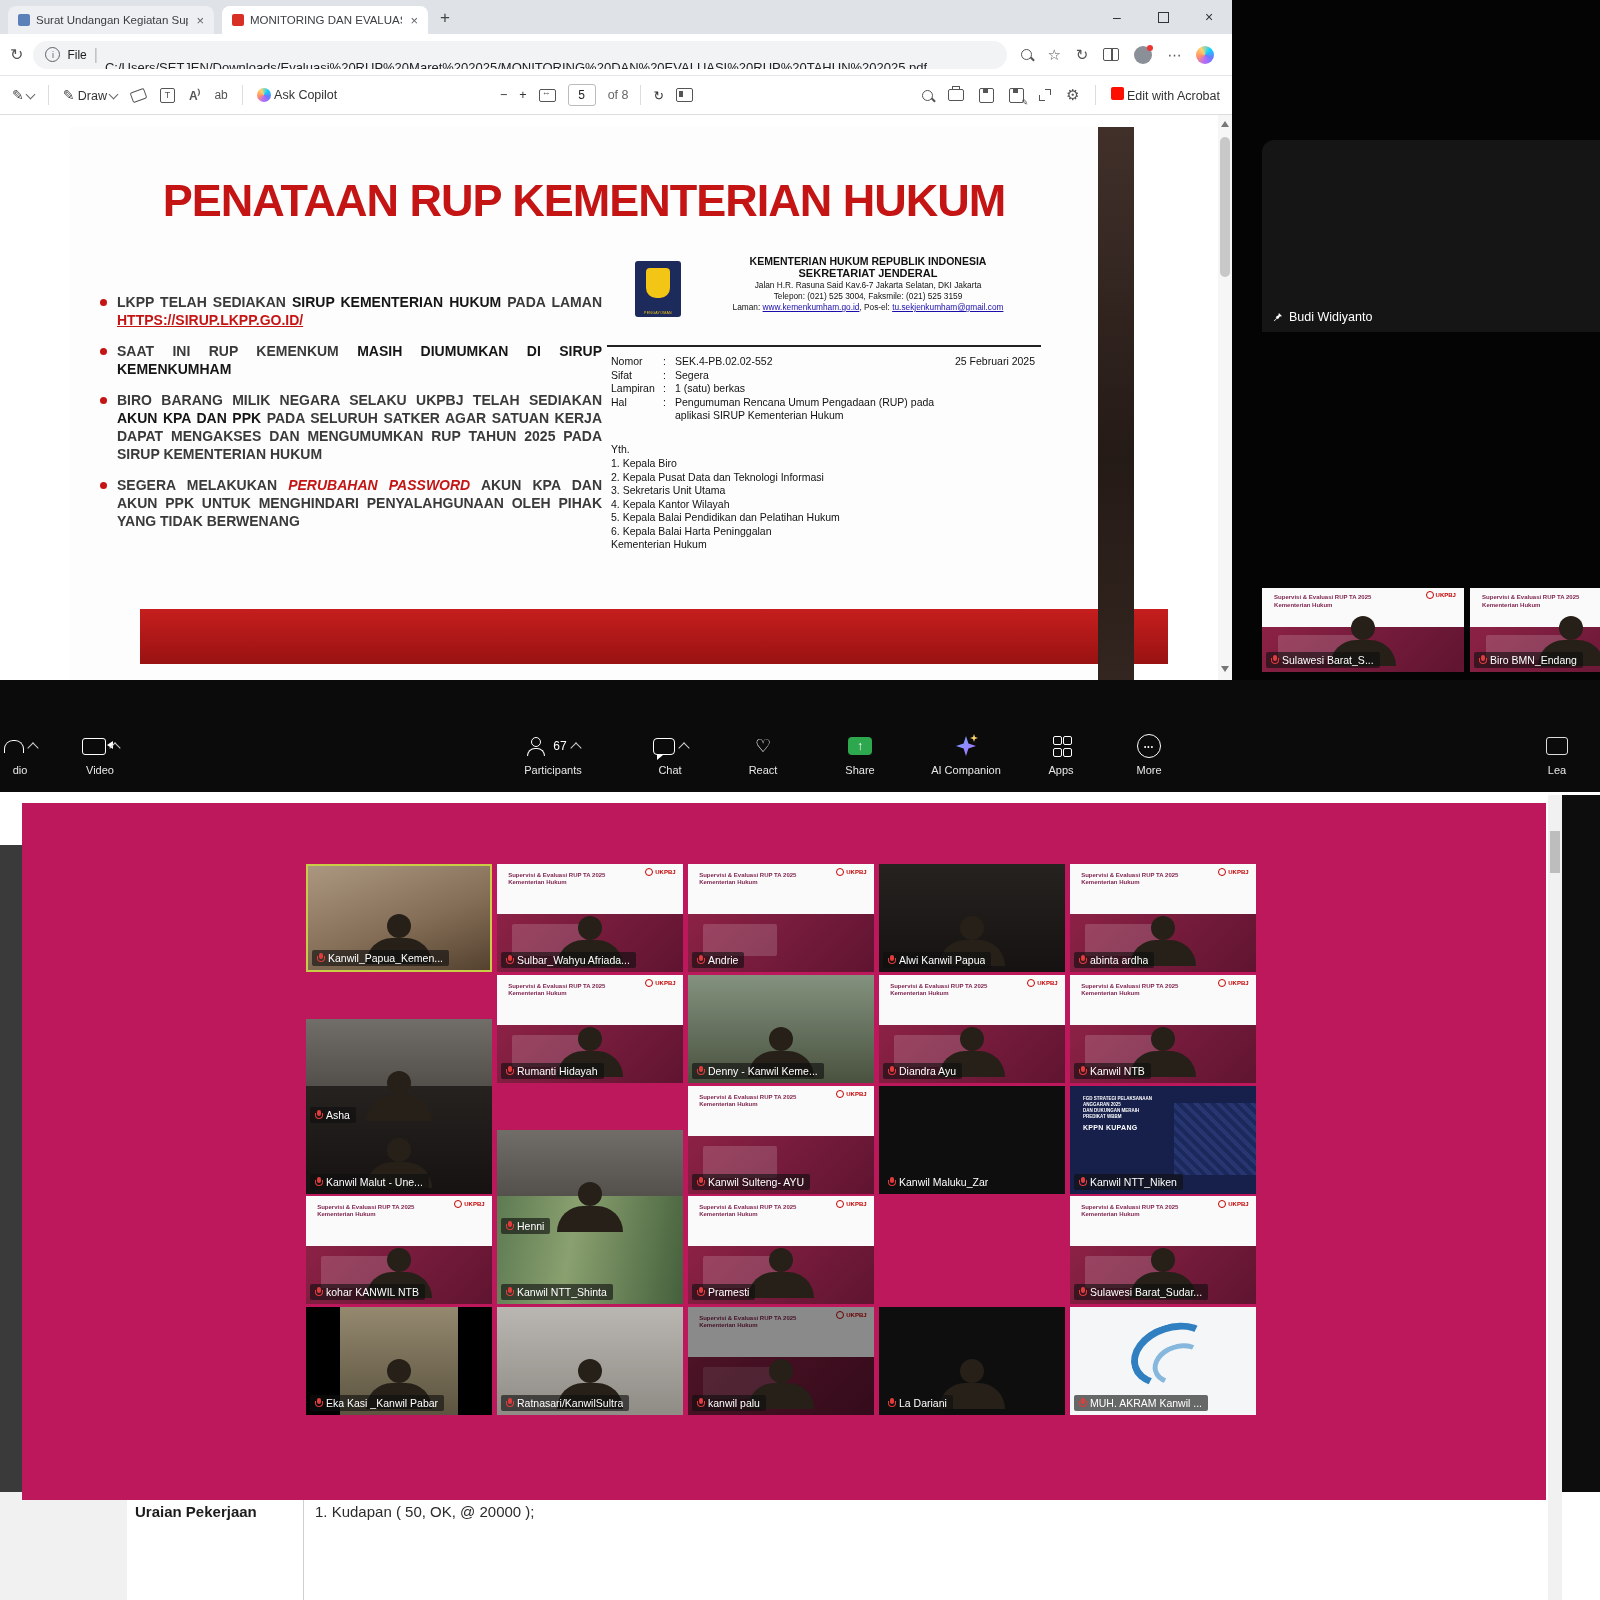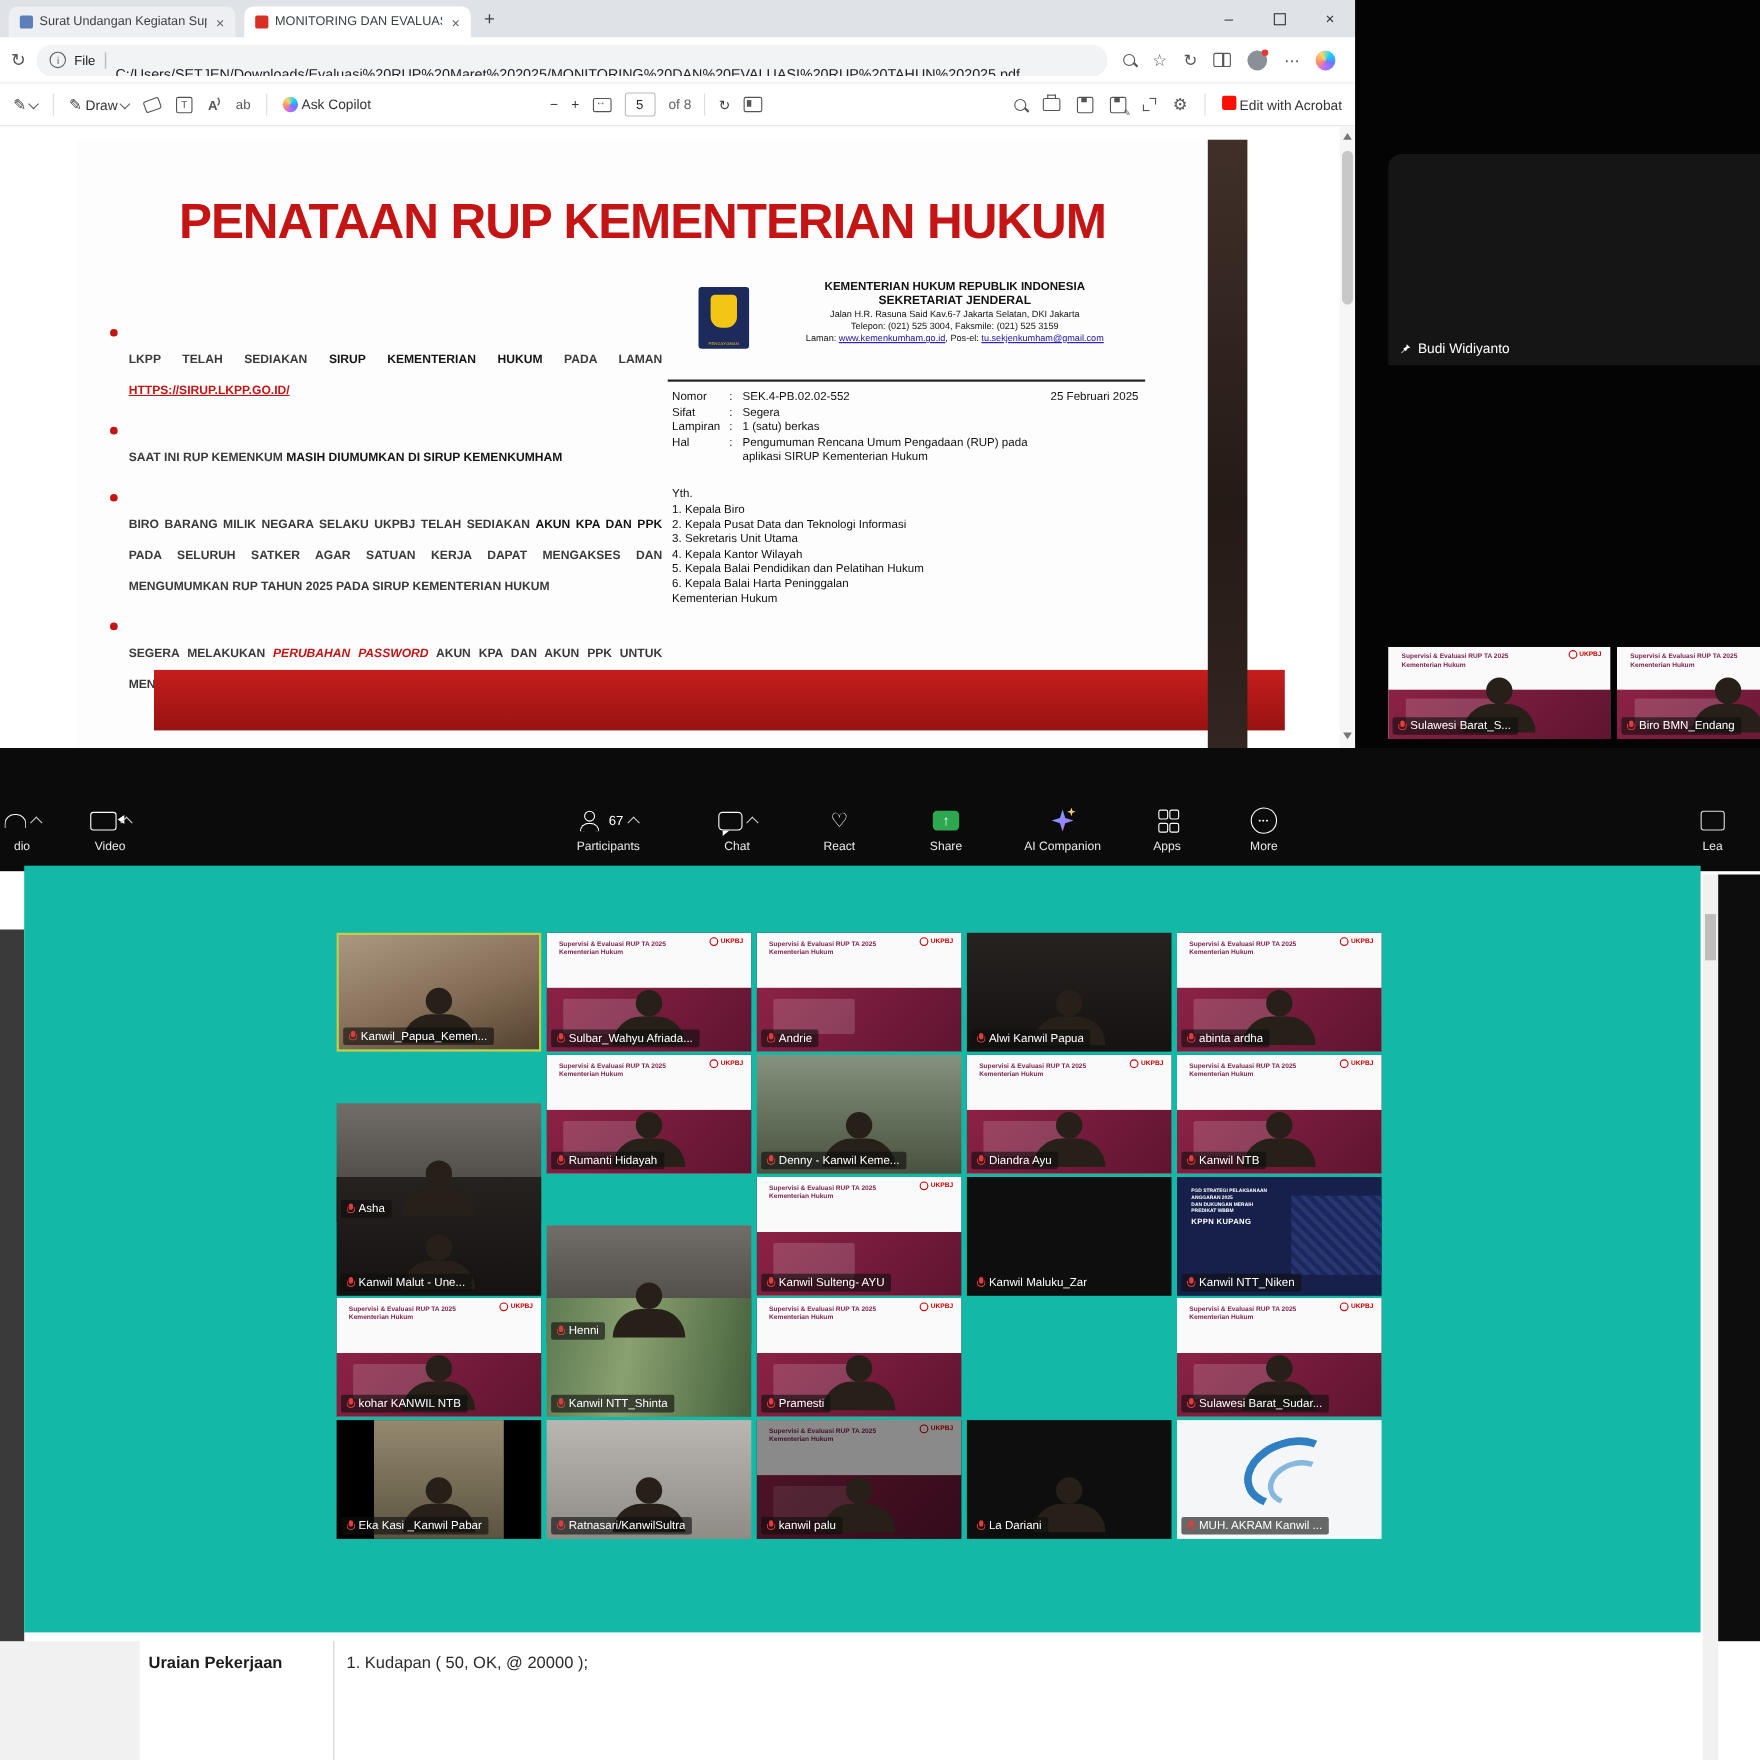--- a/index.html
+++ b/index.html
@@ -68,21 +68,21 @@
   .i-acr{width:13px;height:13px;background:#fa0f00;border-radius:2px;display:inline-block;}
   .pb-label{font-size:12.5px;color:#333;}
   .of-lab{color:#666;}
 
   #pdfview{position:absolute;left:0;top:115px;width:1232px;height:565px;background:#fff;overflow:hidden;}
   .slidepage{position:absolute;left:70px;top:12px;width:1028px;height:600px;background:#fdfdfd;}
   .slide-title{position:absolute;left:30px;right:30px;top:48px;text-align:center;font-size:45px;font-weight:800;letter-spacing:-1px;color:#c41414;font-family:"Liberation Sans",sans-serif;}
   .bullets{position:absolute;left:30px;top:166px;width:502px;}
   .bullet{display:flex;gap:10px;margin-bottom:13px;}
   .bdot{width:7px;height:7px;border-radius:50%;background:#c41414;flex:none;margin-top:6px;}
-  .btext{font-size:11px;line-height:28px;color:#3a3a3a;font-weight:600;text-align:justify;margin-top:20px;}
+  .btext{font-size:14px;line-height:18px;color:#3a3a3a;font-weight:600;text-align:justify;}
   .seg-b{font-weight:800;color:#151515;}
   .seg-red{font-weight:800;font-style:italic;color:#c41414;}
   .seg-link{color:#c41414;text-decoration:underline;font-weight:800;}
   .letter{position:absolute;left:537px;top:128px;width:434px;color:#111;}
   .lh-logo{position:absolute;left:28px;top:6px;width:46px;height:56px;background:#1d2a5c;border-radius:3px;}
   .lh-logo::before{content:"";position:absolute;left:11px;top:7px;width:24px;height:30px;background:radial-gradient(circle at 50% 35%,#ffd row,#f3c514 60%,#caa40e);background:#f3c514;border-radius:4px 4px 10px 10px;}
   .lh-cap{position:absolute;left:0;right:0;bottom:2px;text-align:center;font-size:3.5px;color:#f3c514;letter-spacing:.3px;}
   .lh-text{margin-left:88px;text-align:center;}
   .lh-1{font-size:10.5px;font-weight:bold;}
   .lh-2{font-size:11px;font-weight:bold;}
@@ -135,21 +135,21 @@
   .ic-ai::before{content:"";position:absolute;inset:0;background:linear-gradient(135deg,#6ea8ff,#b36bff);clip-path:polygon(50% 0,62% 38%,100% 50%,62% 62%,50% 100%,38% 62%,0 50%,38% 38%);}
   .ic-ai::after{content:"";position:absolute;right:-2px;top:-2px;width:8px;height:8px;background:#ffd66b;clip-path:polygon(50% 0,62% 38%,100% 50%,62% 62%,50% 100%,38% 62%,0 50%,38% 38%);}
   .ic-apps{display:inline-grid;grid-template-columns:7px 7px;grid-gap:3px;}
   .ic-apps i{width:7px;height:7px;border:1.4px solid #fff;border-radius:2px;display:block;}
   .ic-more{width:22px;height:22px;border:1.6px solid #fff;border-radius:50%;display:flex;align-items:center;justify-content:center;}
   .ic-more::after{content:"•••";font-size:6.5px;color:#fff;letter-spacing:1px;}
   .ic-head{width:18px;height:12px;border:1.6px solid #fff;border-bottom:none;border-radius:9px 9px 0 0;display:inline-block;}
   .ic-leave{width:20px;height:16px;border:1.6px solid #ddd;border-radius:3px;display:inline-block;}
 
   .shared-bg{position:absolute;left:0;top:112px;right:0;bottom:0;background:#ffffff;}
-  .gallery{position:absolute;left:22px;top:107px;width:1524px;height:697px;background:#14b8a6;}
+  .gallery{position:absolute;left:22px;top:123px;width:1524px;height:697px;background:#be185d;}
   .rblk{position:absolute;left:1562px;top:115px;width:38px;height:697px;background:#0d0d0d;}
   .lgray{position:absolute;left:0;top:165px;width:22px;height:647px;background:#3a3a3a;}
   .zsb{position:absolute;left:1548px;top:115px;width:14px;height:805px;background:#f1f1f1;}
   .zsb .thumb{position:absolute;left:2px;top:36px;width:10px;height:42px;background:#bdbdbd;}
   .doc-leftbg{position:absolute;left:0;top:812px;width:127px;height:108px;background:#f1f1f1;}
   .doc-colsep{position:absolute;left:303px;top:812px;width:1px;height:108px;background:#cfcfcf;}
   .doc-label{position:absolute;left:135px;top:823px;font-size:15px;font-weight:bold;color:#1c1c1c;}
   .doc-value{position:absolute;left:315px;top:823px;font-size:15px;color:#2b2b2b;}
 
   

